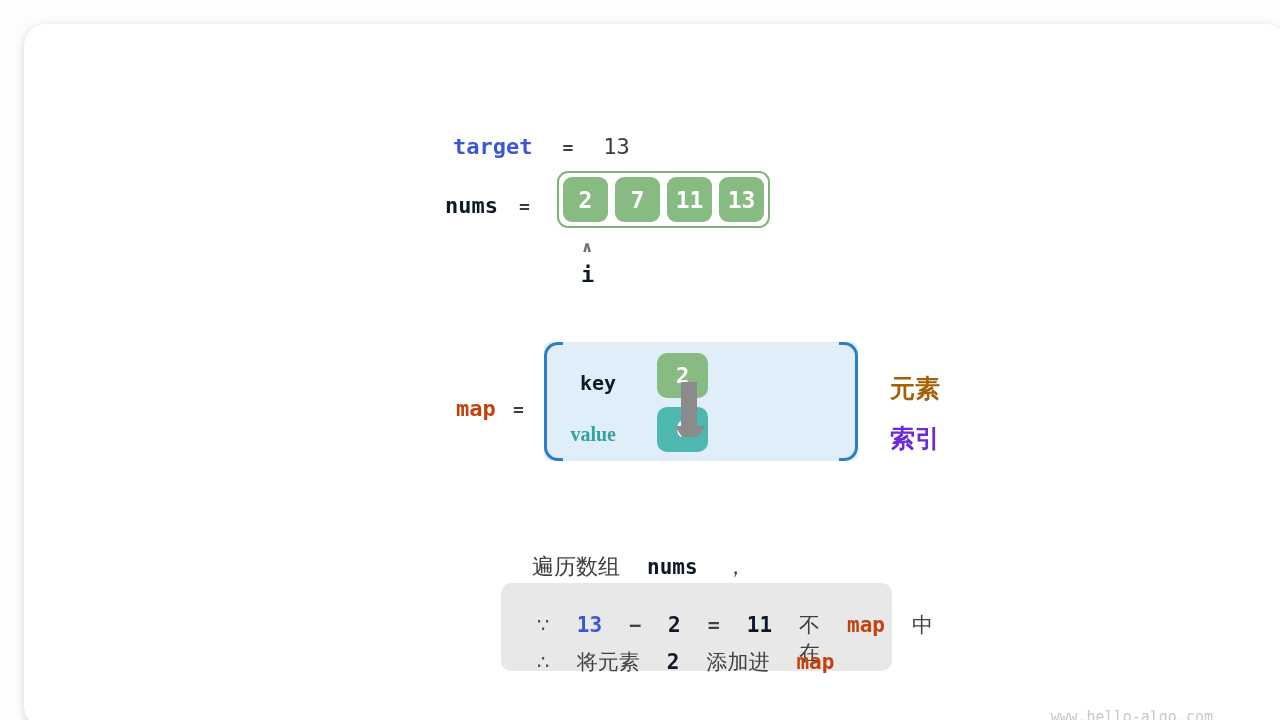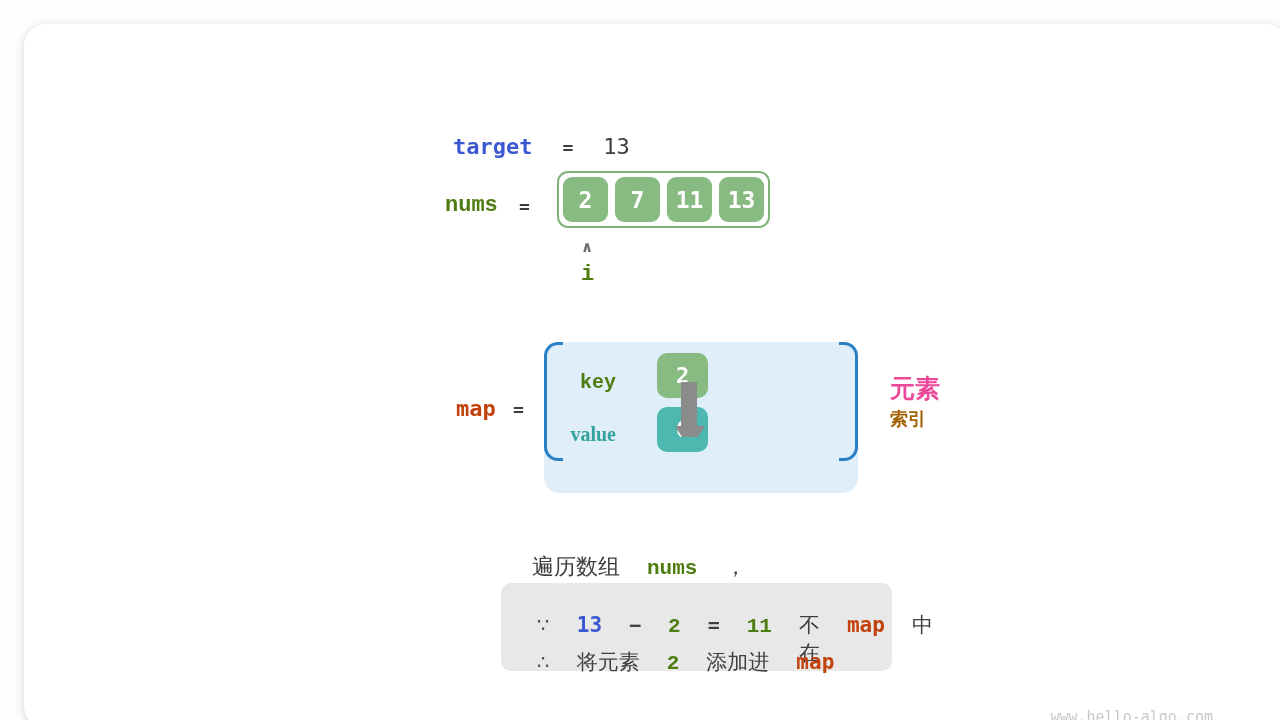--- a/index.html
+++ b/index.html
@@ -11,21 +11,21 @@
   }
   #card {
     position: absolute; left: 8px; top: 8px; right: 8px; bottom: 8px;
     background: #ffffff; border-radius: 22px;
     box-shadow: 0 2px 10px rgba(0,0,0,0.16);
   }
   .mono  { font-family: "DejaVu Sans Mono", monospace; }
   .bold  { font-weight: bold; }
   .c-royal { color: #3b58d3; }
   .c-azure { color: #c2410c; }
-  .c-green { color: #4d7c0f; font-family: Liberation Mono, monospace; }
+  .c-green { color: #0f172a; }
   .c-teal  { color: #35a39d; }
   .c-dark  { color: #3d3d3d; }
   .abs   { position: absolute; }
 
   
   #target-line { left: 413px; top: 94px; display: flex; align-items: baseline; gap: 14px; }
   #target-line .kw  { font-size: 22px; }
   #target-line .eq  { font-size: 18px; font-weight: bold; }
   #target-line .val { font-size: 22px; }
 
@@ -43,43 +43,43 @@
     display: flex; align-items: center; justify-content: center;
   }
   #pointer-caret { left: 549px; top: 206px; width: 26px; text-align: center;
     color: #6e6e6e; font-size: 15px; font-weight: bold; }
   #pointer-label { left: 549px; top: 230px; width: 26px; text-align: center; font-size: 22px; }
 
   
   #map-label { left: 424px; top: 364px; font-size: 22px; }
   #map-eq    { left: 481px; top: 367px; font-size: 18px; font-weight: bold; color: #3d3d3d; }
   #map-box {
-    left: 520px; top: 318px; width: 314px; height: 151px;
-    background: #dfeef9; border-radius: 15px;
+    left: 520px; top: 318px; width: 314px; height: 119px;
+    background: #dfeef9; border-radius: 7px;
   }
   .bracket { position: absolute; top: 0; width: 17px; height: 119px; }
   #bracket-left  { left: 0;
     border: 3px solid #2b7fc4; border-right: none; border-radius: 14px 0 0 14px; }
   #bracket-right { right: 0;
     border: 3px solid #2b7fc4; border-left: none; border-radius: 0 14px 14px 0; }
   #key-label   { left: 18px; top: 21px; width: 62px; text-align: right; font-size: 20px; }
   #value-label { left: 18px; top: 73px; width: 62px; text-align: right; font-size: 20px; font-family: Liberation Serif, serif; }
   .map-cell {
     position: absolute; left: 113px; width: 51px; height: 45px; border-radius: 10px;
     color: #ffffff; font-size: 22px; font-weight: bold;
     display: flex; align-items: center; justify-content: center;
   }
   #key-cell   { top: 11px; background: #88bb81; }
   #value-cell { top: 65px; background: #4cb8b0; }
   #kv-arrow-line { left: 137px; top: 40px; width: 3px; height: 44px; background: #8b8b8b; }
   #kv-arrow-head { left: 131px; top: 84px; width: 0; height: 0;
     border-left: 7px solid transparent; border-right: 7px solid transparent;
     border-top: 11px solid #8b8b8b; }
-  #element-label { left: 858px; top: 340px; font-size: 25px; font-weight: bold; color: #ec4899; }
-  #index-label   { left: 858px; top: 375px; font-size: 18px; font-weight: bold; color: #a16207; }
+  #element-label { left: 858px; top: 340px; font-size: 25px; font-weight: bold; color: #a16207; }
+  #index-label   { left: 858px; top: 390px; font-size: 25px; font-weight: bold; color: #6d28d9; }
 
   
   #caption { left: 492px; top: 512px; display: flex; align-items: baseline; gap: 11px;
     font-size: 22px; color: #3f3f3f; }
   #caption .code { font-size: 21px; }
   #note-box {
     left: 477px; top: 559px; width: 391px; height: 88px;
     background: #e8e8e8; border-radius: 10px;
     padding: 12px 0 0 20px;
   }

